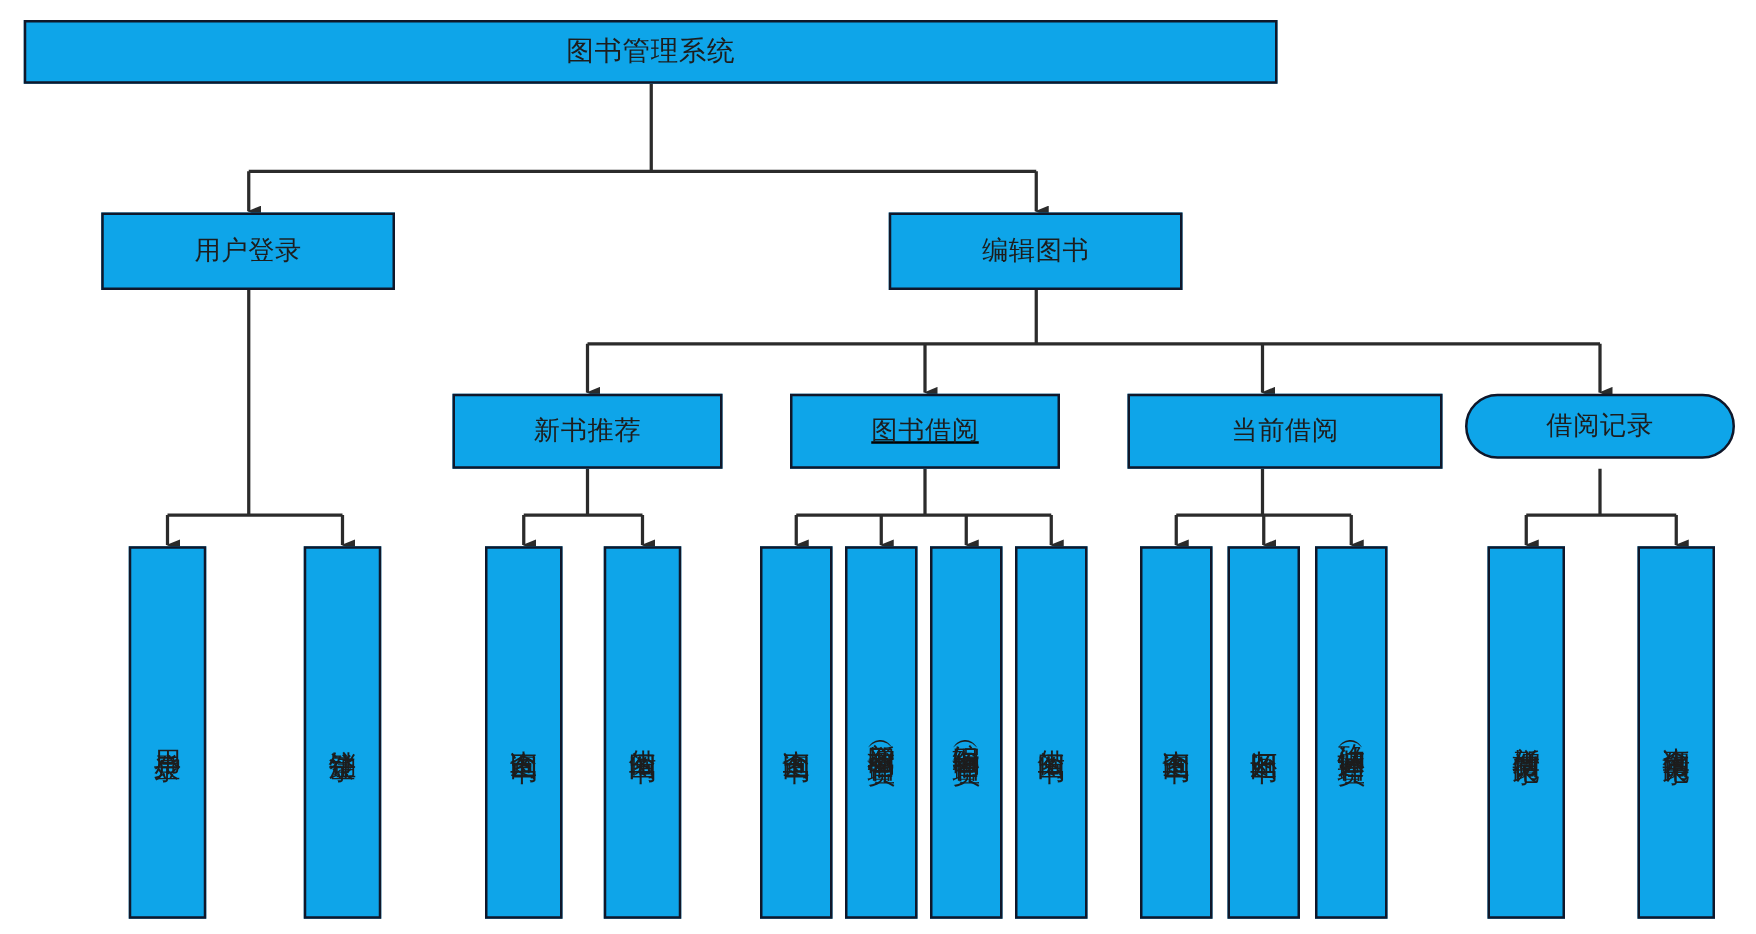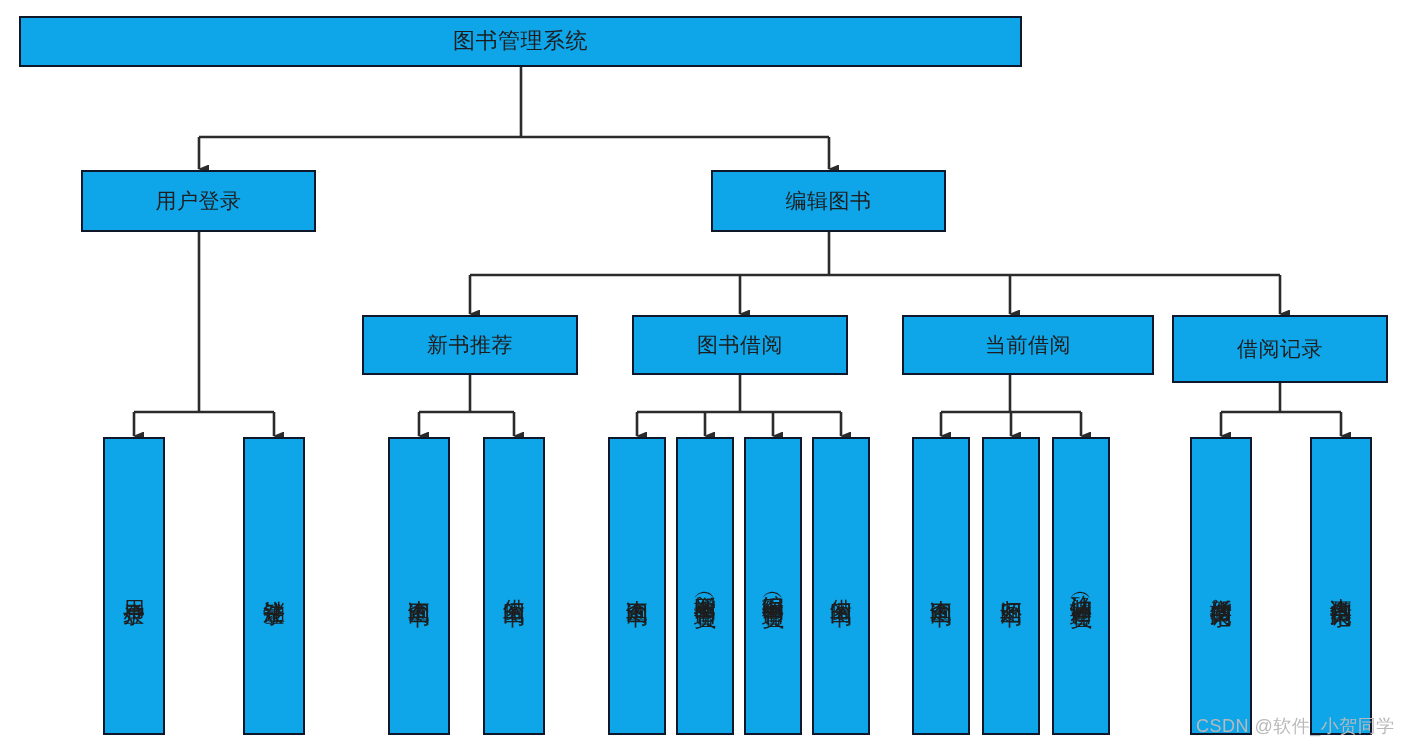--- a/index.html
+++ b/index.html
@@ -122,27 +122,27 @@
       </div>
       <div class="node horiz" style="left: 81px; top: 170px; width: 235px; height: 62px;">
         <span class="label">用户登录</span>
       </div>
       <div class="node horiz" style="left: 711px; top: 170px; width: 235px; height: 62px;">
         <span class="label">编辑图书</span>
       </div>
       <div class="node horiz" style="left: 362px; top: 315px; width: 216px; height: 60px; align-items: center;">
         <span class="label">新书推荐</span>
       </div>
-      <div class="node horiz" style="left: 632px; top: 315px; width: 216px; height: 60px;">
+      <div class="node horiz" style="left: 632px; top: 315px; width: 216px; height: 60px; text-decoration: underline;">
         <span class="label">图书借阅</span>
       </div>
       <div class="node horiz" style="left: 902px; top: 315px; width: 252px; height: 60px;">
         <span class="label">当前借阅</span>
       </div>
-      <div class="node horiz" style="left: 1172px; top: 315px; width: 216px; height: 68px;">
+      <div class="node horiz" style="left: 1172px; top: 315px; width: 216px; height: 52px; border-radius: 26px;">
         <span class="label">借阅记录</span>
       </div>
       <div class="node vert" style="left: 103px; top: 437px; width: 62px; height: 298px;">
         <span class="label">用户登录</span>
       </div>
       <div class="node vert" style="left: 243px; top: 437px; width: 62px; height: 298px;">
         <span class="label">注销登录</span>
       </div>
       <div class="node vert" style="left: 388px; top: 437px; width: 62px; height: 298px;">
         <span class="label">查询图书</span>
@@ -171,14 +171,13 @@
       <div class="node vert" style="left: 1052px; top: 437px; width: 58px; height: 298px;">
         <span class="label">确认归还（管理员）</span>
       </div>
       <div class="node vert" style="left: 1190px; top: 437px; width: 62px; height: 298px;">
         <span class="label">新增借阅记录</span>
       </div>
       <div class="node vert" style="left: 1310px; top: 437px; width: 62px; height: 298px;">
         <span class="label">查询借阅记录</span>
       </div>
     </div>
-  <div class="watermark" style="left: 1196px; top: 714px; color: rgb(185, 185, 185);">CSDN @软件_小贺同学</div>
 </div>
 
 </body></html>

